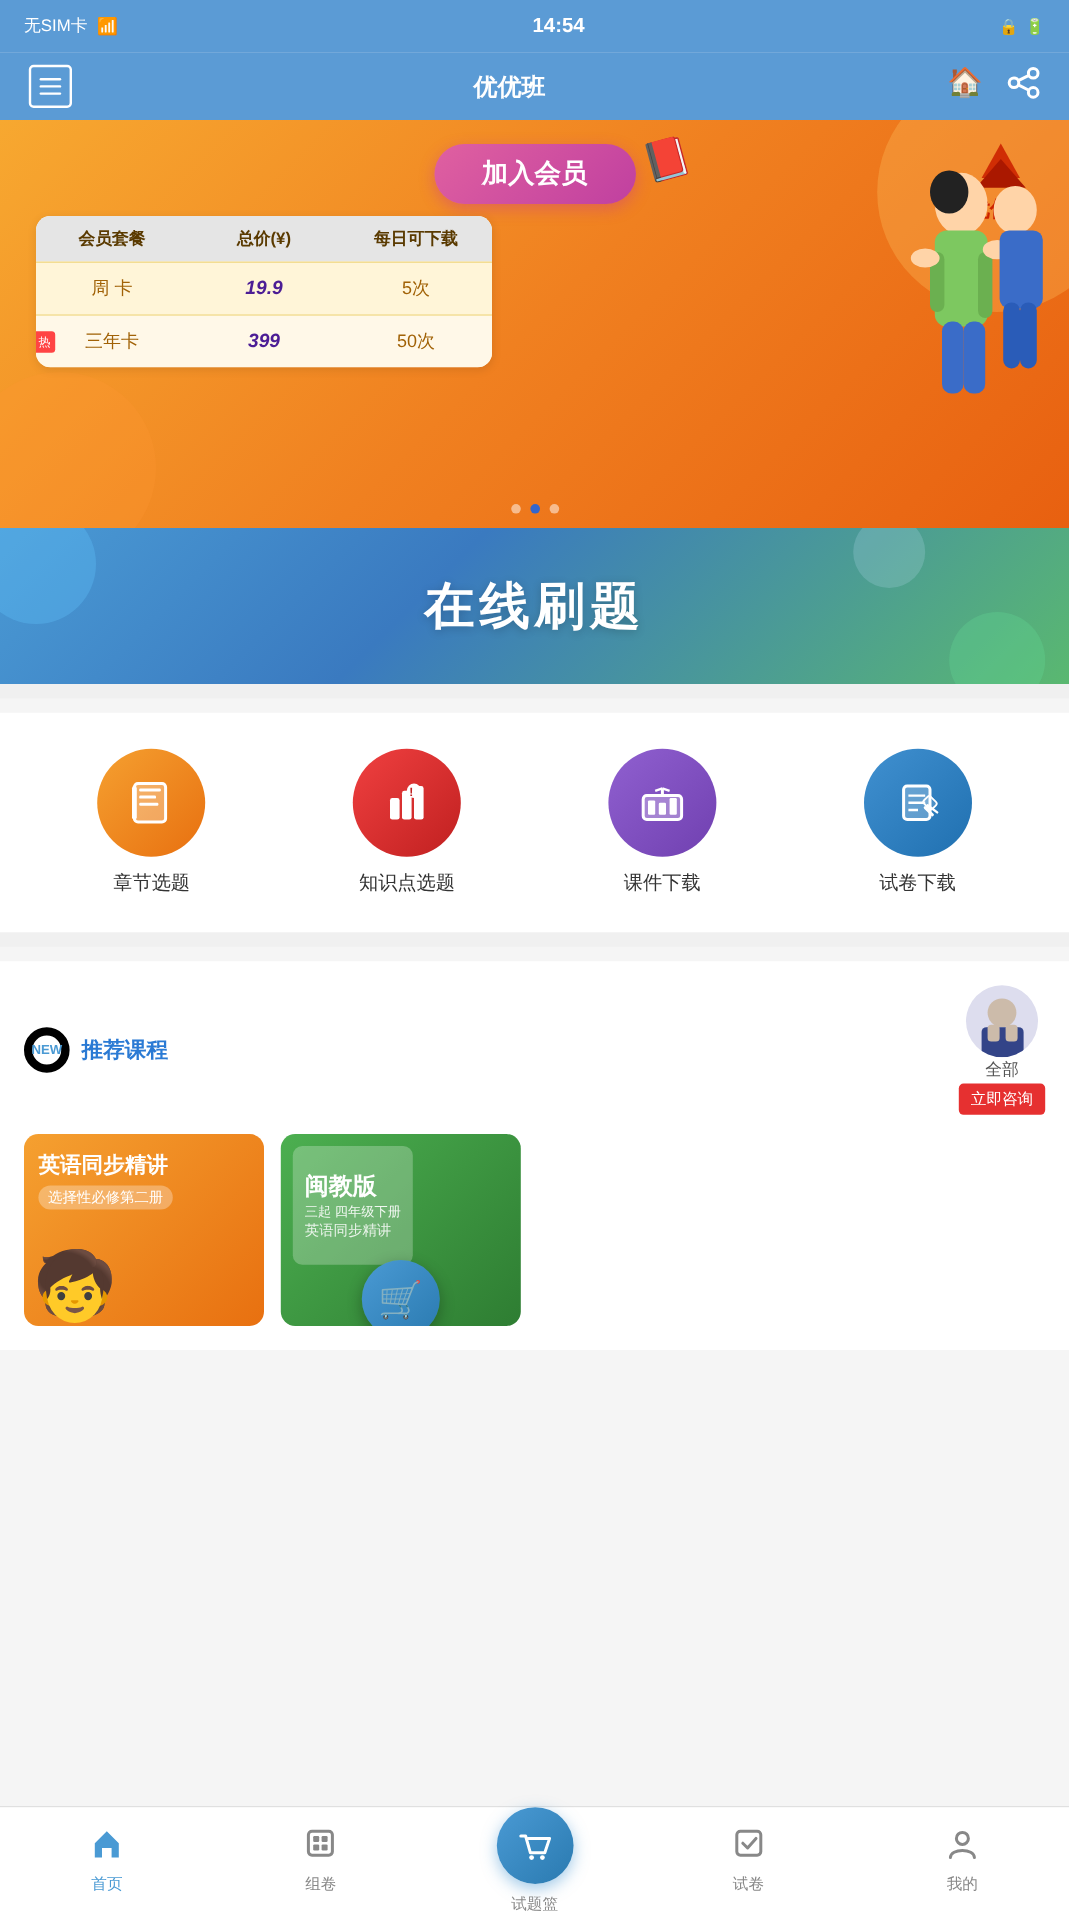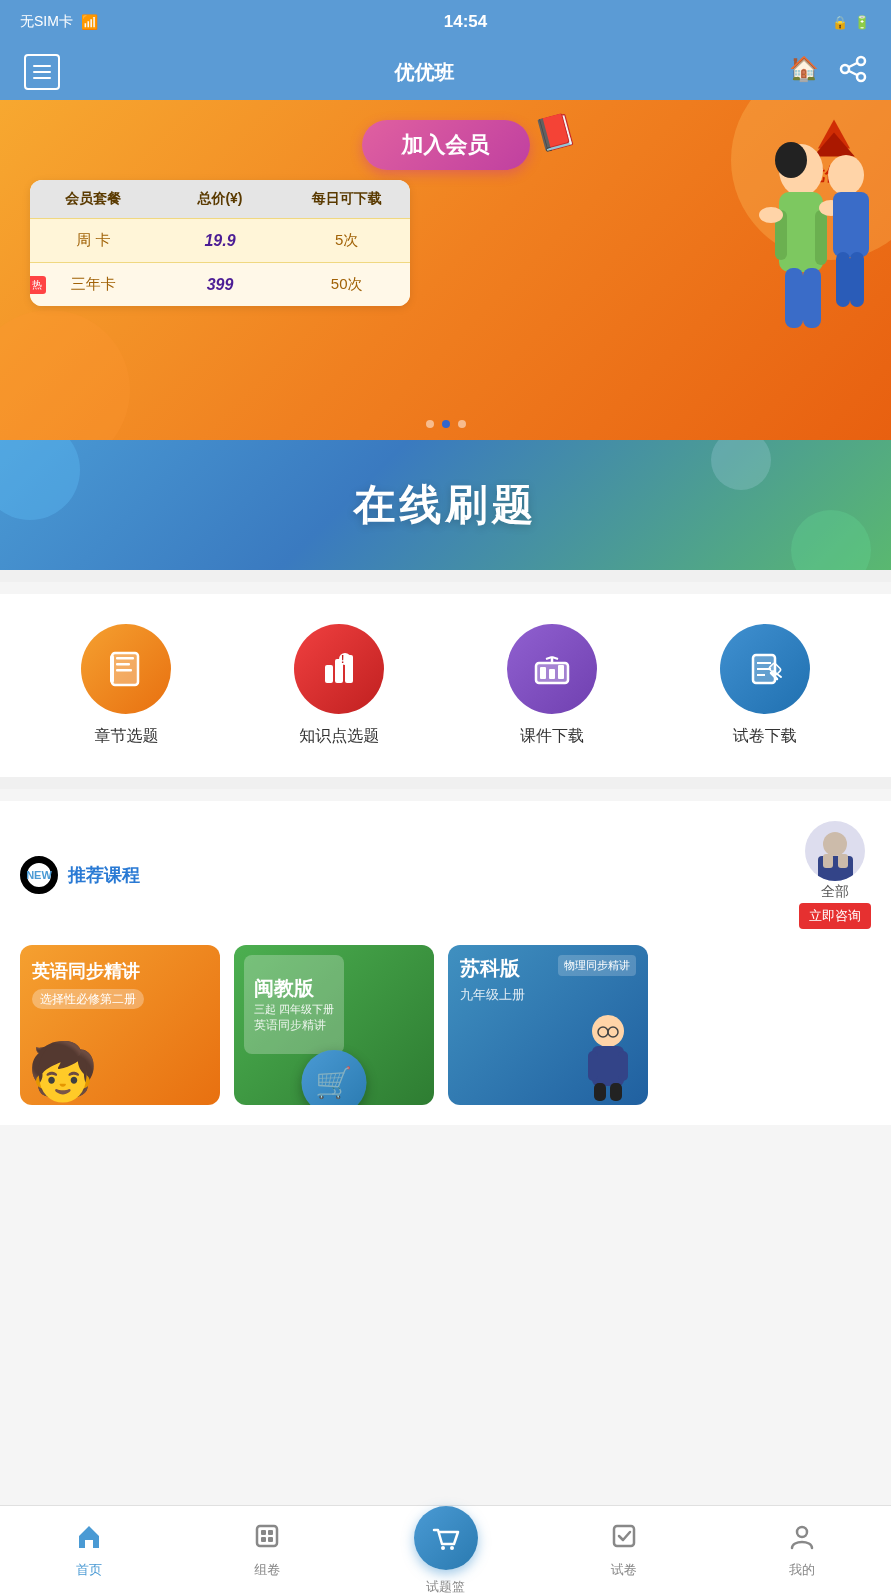--- a/index.html
+++ b/index.html
@@ -481,43 +481,20 @@
         <div style="background:rgba(255,255,255,0.25);border-radius:8px;padding:20px 10px;display:inline-block;margin-bottom:4px;">
           <div style="font-size:20px;font-weight:700;color:white;">闽教版</div>
           <div style="font-size:11px;color:rgba(255,255,255,0.9);">三起 四年级下册</div>
           <div style="font-size:12px;color:rgba(255,255,255,0.85);">英语同步精讲</div>
         </div>
       </div>
 
       <div style="position:absolute;bottom:-10px;left:50%;transform:translateX(-50%);width:65px;height:65px;border-radius:50%;background:linear-gradient(135deg,#4a9ad4,#2a7ab0);display:flex;align-items:center;justify-content:center;font-size:30px;box-shadow:0 4px 12px rgba(0,0,0,0.3);">🛒</div>
     </div>
 
-    <div class="course-card card-physics">
-      <div style="padding:10px 12px;">
-        <div style="display:flex;justify-content:space-between;align-items:flex-start;">
-          <div style="font-size:20px;font-weight:700;color:white;">苏科版</div>
-          <span style="background:rgba(255,255,255,0.2);color:white;font-size:11px;padding:3px 6px;border-radius:4px;">物理同步精讲</span>
-        </div>
-        <div style="font-size:13px;color:rgba(255,255,255,0.85);margin-top:4px;">九年级上册</div>
-      </div>
-      <div style="position:absolute;bottom:0;right:0;">
-        <svg width="80" height="90" viewBox="0 0 80 90">
-          <circle cx="40" cy="20" r="16" fill="#ffd4a8"></circle>
-          <rect x="24" y="35" width="32" height="40" rx="6" fill="#334488"></rect>
-          <rect x="20" y="40" width="10" height="30" rx="5" fill="#334488"></rect>
-          <rect x="50" y="40" width="10" height="30" rx="5" fill="#334488"></rect>
-          <rect x="26" y="72" width="12" height="18" rx="5" fill="#222"></rect>
-          <rect x="42" y="72" width="12" height="18" rx="5" fill="#222"></rect>
-
-          <circle cx="35" cy="21" r="5" fill="none" stroke="#444" stroke-width="1.5"></circle>
-          <circle cx="45" cy="21" r="5" fill="none" stroke="#444" stroke-width="1.5"></circle>
-          <line x1="40" y1="21" x2="40" y2="21" stroke="#444" stroke-width="1.5"></line>
-        </svg>
-      </div>
-    </div>
 
   </div>
 </div>
 
 <div style="height:100px;"></div>
 
 <div class="bottom-nav">
 
   <div class="nav-item">
     <span class="nav-item-icon active">

